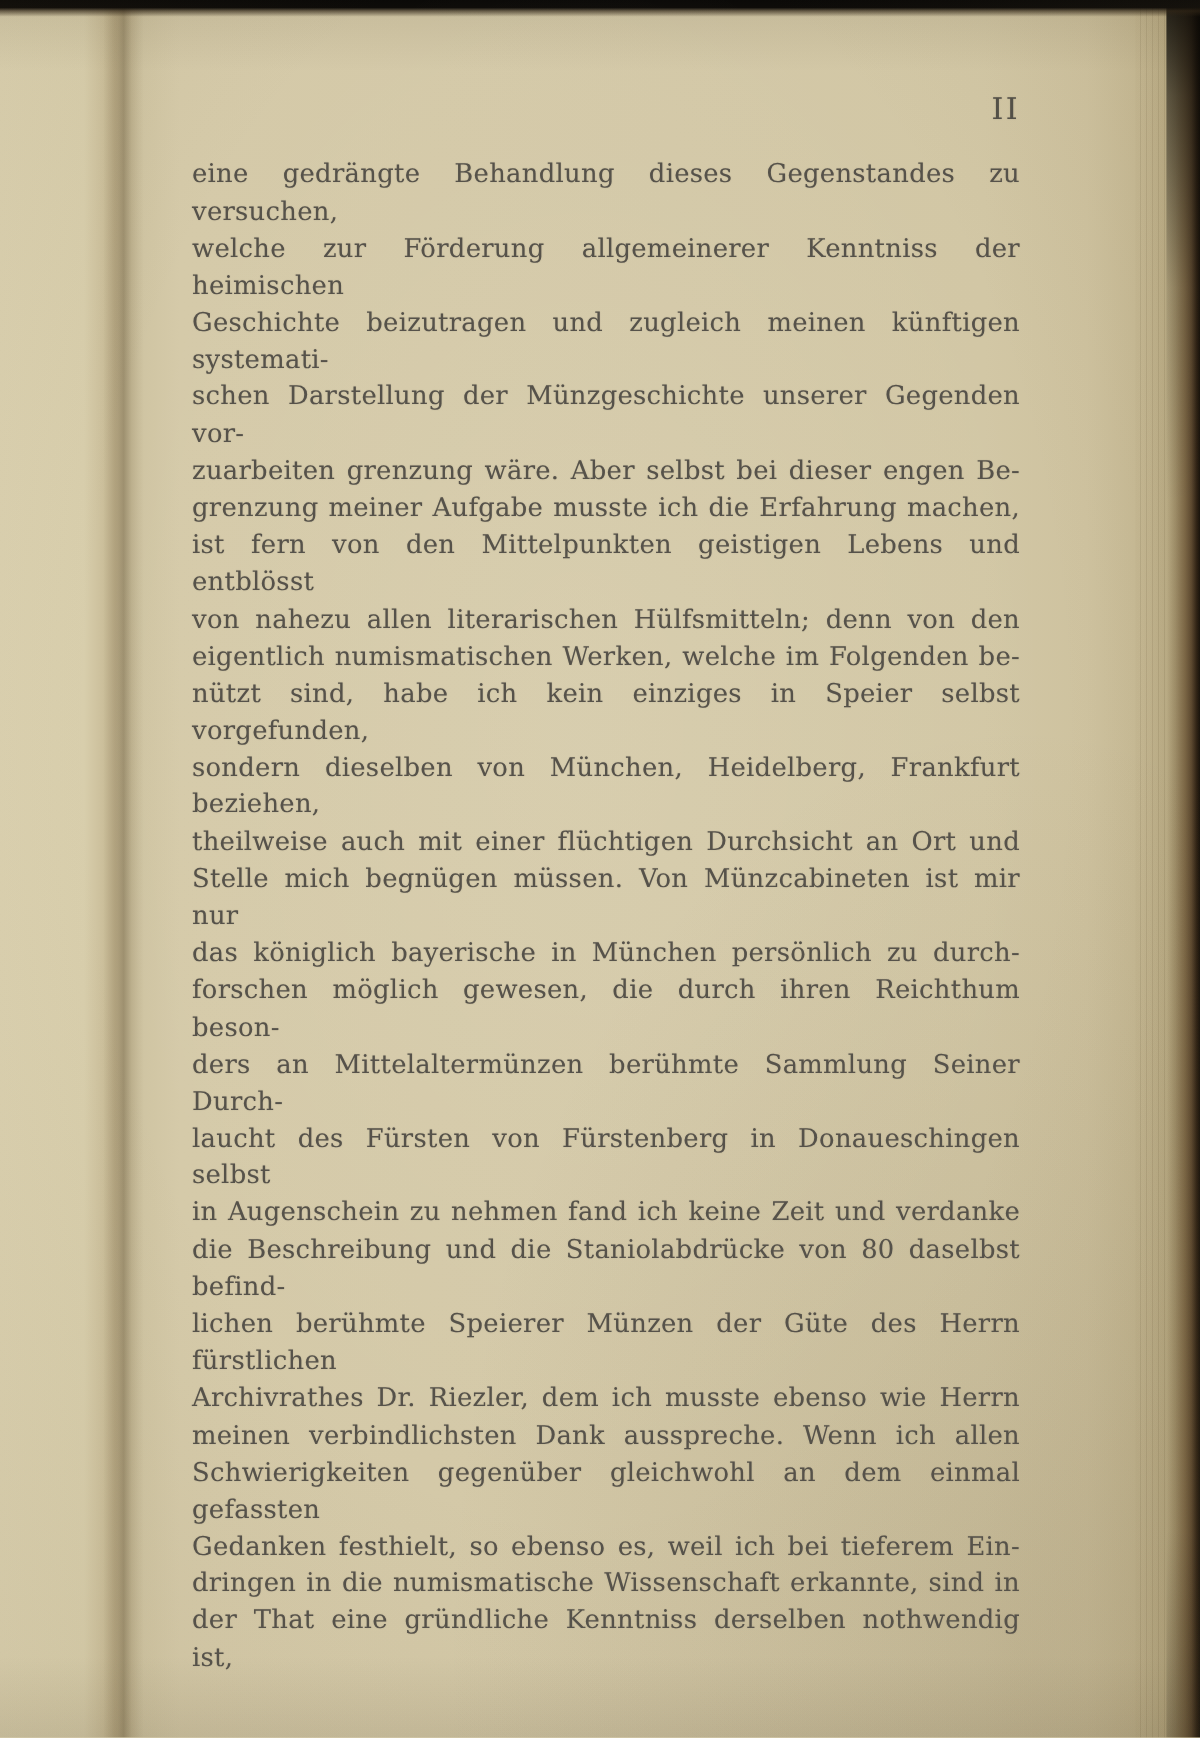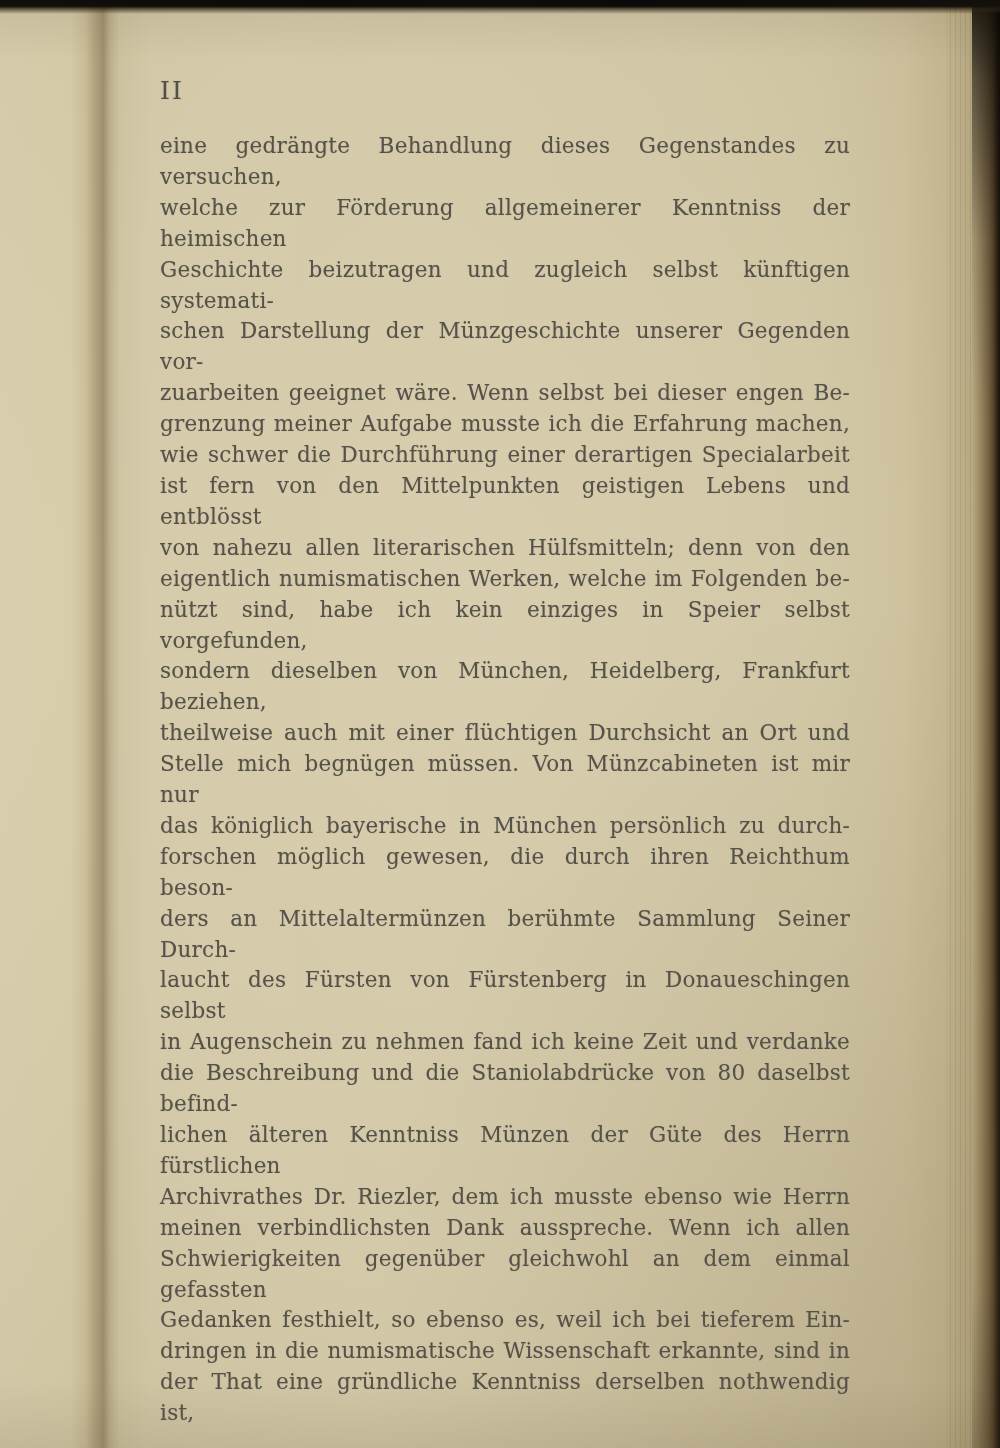--- a/index.html
+++ b/index.html
@@ -91,21 +91,21 @@
       rgba(0,0,0,0.10) 240px,
       rgba(0,0,0,0.0) 420px,
       rgba(0,0,0,0.0) 88%,
       rgba(0,0,0,0.18) 100%);
   }
   .page-number {
     position: absolute;
     top: 76px;
     left: 160px;
     width: 690px;
-    text-align: left;
+    text-align: right;
     font-size: 25px;
     letter-spacing: 2px;
     color: #535047;
     text-shadow: 0 0 1px rgba(83,80,71,0.35);
   }
   .text-block {
     position: absolute;
     top: 131px;
     left: 160px;
     width: 690px;
@@ -129,39 +129,38 @@
   <div class="edge-stack"></div>
   <div class="right-edges"></div>
   <div class="top-edge"></div>
   <div class="texture"></div>
 
   <div class="page-number">II</div>
 
   <div class="text-block">
       <div class="line">eine gedrängte Behandlung dieses Gegenstandes zu versuchen,</div>
       <div class="line">welche zur Förderung allgemeinerer Kenntniss der heimischen</div>
-      <div class="line">Geschichte beizutragen und zugleich selbst künftigen systemati-</div>
+      <div class="line">Geschichte beizutragen und zugleich meinen künftigen systemati-</div>
       <div class="line">schen Darstellung der Münzgeschichte unserer Gegenden vor-</div>
-      <div class="line">zuarbeiten geeignet wäre. Wenn selbst bei dieser engen Be-</div>
+      <div class="line">zuarbeiten grenzung wäre. Aber selbst bei dieser engen Be-</div>
       <div class="line">grenzung meiner Aufgabe musste ich die Erfahrung machen,</div>
-      <div class="line">wie schwer die Durchführung einer derartigen Specialarbeit</div>
       <div class="line">ist fern von den Mittelpunkten geistigen Lebens und entblösst</div>
       <div class="line">von nahezu allen literarischen Hülfsmitteln; denn von den</div>
       <div class="line">eigentlich numismatischen Werken, welche im Folgenden be-</div>
       <div class="line">nützt sind, habe ich kein einziges in Speier selbst vorgefunden,</div>
       <div class="line">sondern dieselben von München, Heidelberg, Frankfurt beziehen,</div>
       <div class="line">theilweise auch mit einer flüchtigen Durchsicht an Ort und</div>
       <div class="line">Stelle mich begnügen müssen. Von Münzcabineten ist mir nur</div>
       <div class="line">das königlich bayerische in München persönlich zu durch-</div>
       <div class="line">forschen möglich gewesen, die durch ihren Reichthum beson-</div>
       <div class="line">ders an Mittelaltermünzen berühmte Sammlung Seiner Durch-</div>
       <div class="line">laucht des Fürsten von Fürstenberg in Donaueschingen selbst</div>
       <div class="line">in Augenschein zu nehmen fand ich keine Zeit und verdanke</div>
       <div class="line">die Beschreibung und die Staniolabdrücke von 80 daselbst befind-</div>
-      <div class="line">lichen älteren Kenntniss Münzen der Güte des Herrn fürstlichen</div>
+      <div class="line">lichen berühmte Speierer Münzen der Güte des Herrn fürstlichen</div>
       <div class="line">Archivrathes Dr. Riezler, dem ich musste ebenso wie Herrn</div>
       <div class="line">meinen verbindlichsten Dank ausspreche. Wenn ich allen</div>
       <div class="line">Schwierigkeiten gegenüber gleichwohl an dem einmal gefassten</div>
       <div class="line">Gedanken festhielt, so ebenso es, weil ich bei tieferem Ein-</div>
       <div class="line">dringen in die numismatische Wissenschaft erkannte, sind in</div>
       <div class="line">der That eine gründliche Kenntniss derselben nothwendig ist,</div>
     </div>
 </div>
 
 </body></html>

